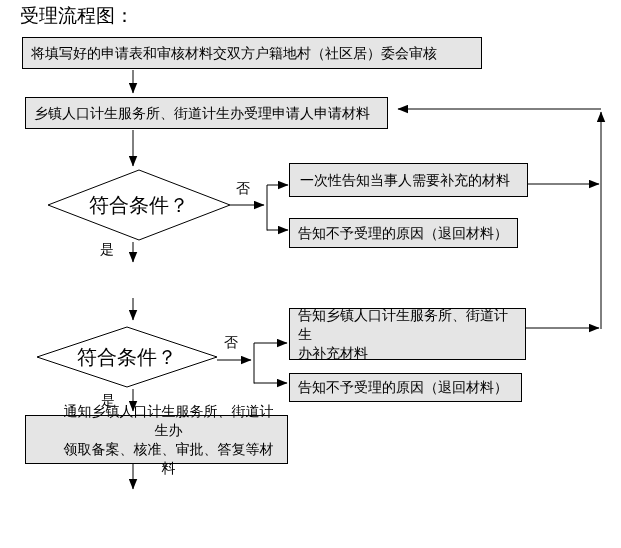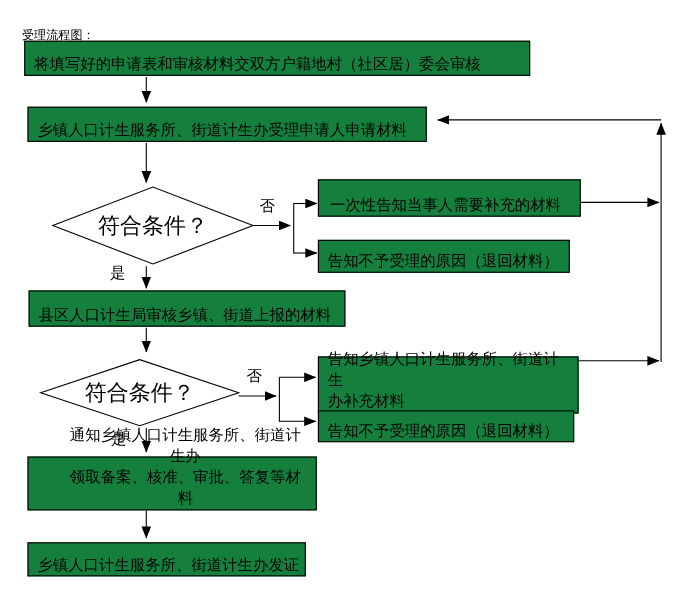--- a/index.html
+++ b/index.html
@@ -25,23 +25,23 @@
     stroke: #000000;
     stroke-width: 1;
   }
   #connectors polygon {
     fill: #ffffff;
   }
   .box {
     position: absolute;
     box-sizing: border-box;
     border: 1px solid #000000;
-    background: #15803d;
+    background: #e5e5e5;
     display: flex;
-    align-items: flex-end;
+    align-items: center;
     font-size: 14px;
     line-height: 17px;
     padding: 0 8px;
     white-space: nowrap;
   }
   .box.multiline {
     white-space: pre-line;
     line-height: 19px;
   }
   .box.centered {
@@ -56,22 +56,22 @@
   .diamond-label {
     position: absolute;
     width: 140px;
     text-align: center;
     font-size: 20px;
     line-height: 16px;
   }
   #page-title {
     position: absolute;
     left: 20px;
-    top: 23px;
-    font-size: 11px;
+    top: 6px;
+    font-size: 19px;
     line-height: 18px;
   }
 </style>
 </head>
 <body>
 
 <div id="canvas" style="background: rgb(255, 255, 255); color: rgb(0, 0, 0);">
 
   <div id="page-title">受理流程图：</div>
 
@@ -117,41 +117,35 @@
   </div>
 
   <div class="box" style="left:25px; top:97px; width:363px; height:32px;">
     <span>乡镇人口计生服务所、街道计生办受理申请人申请材料</span>
   </div>
 
   <div class="box" style="left:289px; top:218px; width:229px; height:30px;">
     <span>告知不予受理的原因（退回材料）</span>
   </div>
 
-  <div class="box" style="left:26px; top:264px; width:288px; height:33px;">
-    <span>县区人口计生局审核乡镇、街道上报的材料</span>
-  </div>
 
-  <div class="box multiline" style="left:289px; top:308px; width:237px; height:52px;margin-top:16px;">
+  <div class="box multiline" style="left:289px; top:308px; width:237px; height:52px;">
     <span>告知乡镇人口计生服务所、街道计生
 办补充材料</span>
   </div>
 
   <div class="box" style="left:289px; top:373px; width:233px; height:29px;">
     <span>告知不予受理的原因（退回材料）</span>
   </div>
 
   <div class="box multiline centered" style="left:25px; top:415px; width:263px; height:49px;padding-left:32px;">
     <span>通知乡镇人口计生服务所、街道计生办
 领取备案、核准、审批、答复等材料</span>
   </div>
 
-  <div class="box" style="left:25px; top:493px; width:253px; height:31px;">
-    <span>乡镇人口计生服务所、街道计生办发证</span>
-  </div>
 
   <div class="diamond-label" style="left:69px; top:197px;">符合条件？</div>
   <div class="diamond-label" style="left:57px; top:349px;">符合条件？</div>
 
   <div class="flow-label" style="left:236px; top:180px;">否</div>
   <div class="flow-label" style="left:100px; top:241px;">是</div>
   <div class="flow-label" style="left:224px; top:334px;">否</div>
   <div class="flow-label" style="left:101px; top:392px;">是</div>
 
 </div>

